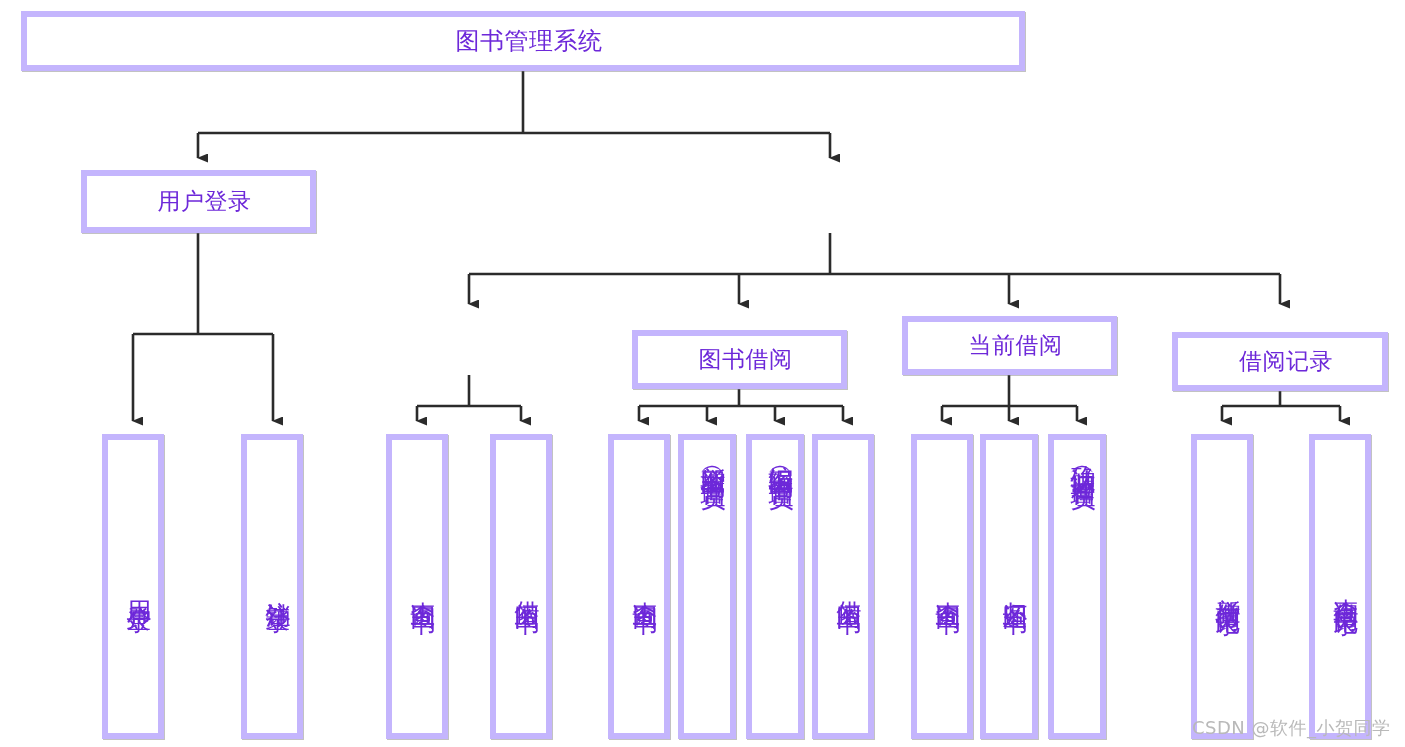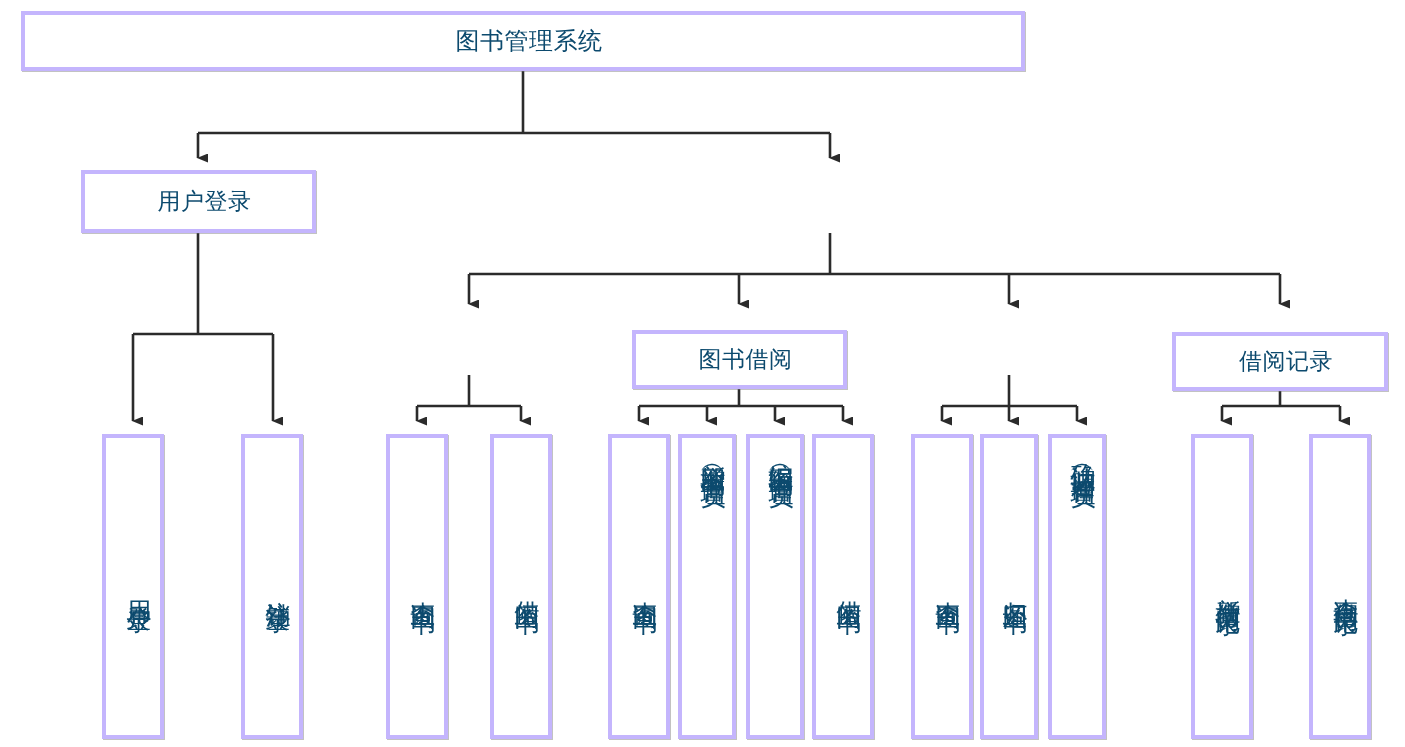--- a/index.html
+++ b/index.html
@@ -23,25 +23,25 @@
     left: 0;
     top: 0;
     width: 1405px;
     height: 747px;
     pointer-events: none;
   }
   .node {
     position: absolute;
     box-sizing: border-box;
     background: #ffffff;
-    border: 4px solid #c4b5fd;
+    border: 6px solid #c4b5fd;
     display: flex;
     align-items: center;
     justify-content: center;
-    color: #0c4a6e;
+    color: #6d28d9;
     box-shadow: 1px 1px 0 rgba(120,120,120,0.45);
     padding-left: 12px;
   }
   .node-label {
     display: block;
     line-height: 1.18;
     white-space: nowrap;
     letter-spacing: 0.5px;
   }
   
@@ -136,20 +136,23 @@
     <span class="node-label">图书管理系统</span>
   </div>
 
   <div class="node horiz" style="left:81px; top:170px; width:235px; height:63px;">
     <span class="node-label">用户登录</span>
   </div>
 
   <div class="node horiz" style="left:632px; top:316px; width:215px; height:59px;margin-top:14px;">
     <span class="node-label">图书借阅</span>
   </div>
+  <div class="node horiz" style="left:902px; top:316px; width:215px; height:59px;">
+    <span class="node-label">当前借阅</span>
+  </div>
   <div class="node horiz" style="left:1172px; top:332px; width:216px; height:59px;">
     <span class="node-label">借阅记录</span>
   </div>
 
   <div class="node vert center-text" style="left:102px; top:434px; width:62px; height:305px;">
     <span class="node-label">用户登录</span>
   </div>
   <div class="node vert center-text" style="left:241px; top:434px; width:62px; height:305px;">
     <span class="node-label">注销登录</span>
   </div>
@@ -184,14 +187,15 @@
     <span class="node-label">确认归还（管理员）</span>
   </div>
 
   <div class="node vert center-text" style="left:1191px; top:434px; width:62px; height:305px;">
     <span class="node-label">新增借阅记录</span>
   </div>
   <div class="node vert center-text" style="left:1309px; top:434px; width:62px; height:305px;">
     <span class="node-label">查询借阅记录</span>
   </div>
 
+  <div class="watermark" style="left:1192px; top:716px;">CSDN @软件_小贺同学</div>
 
 </div>
 
 </body></html>

